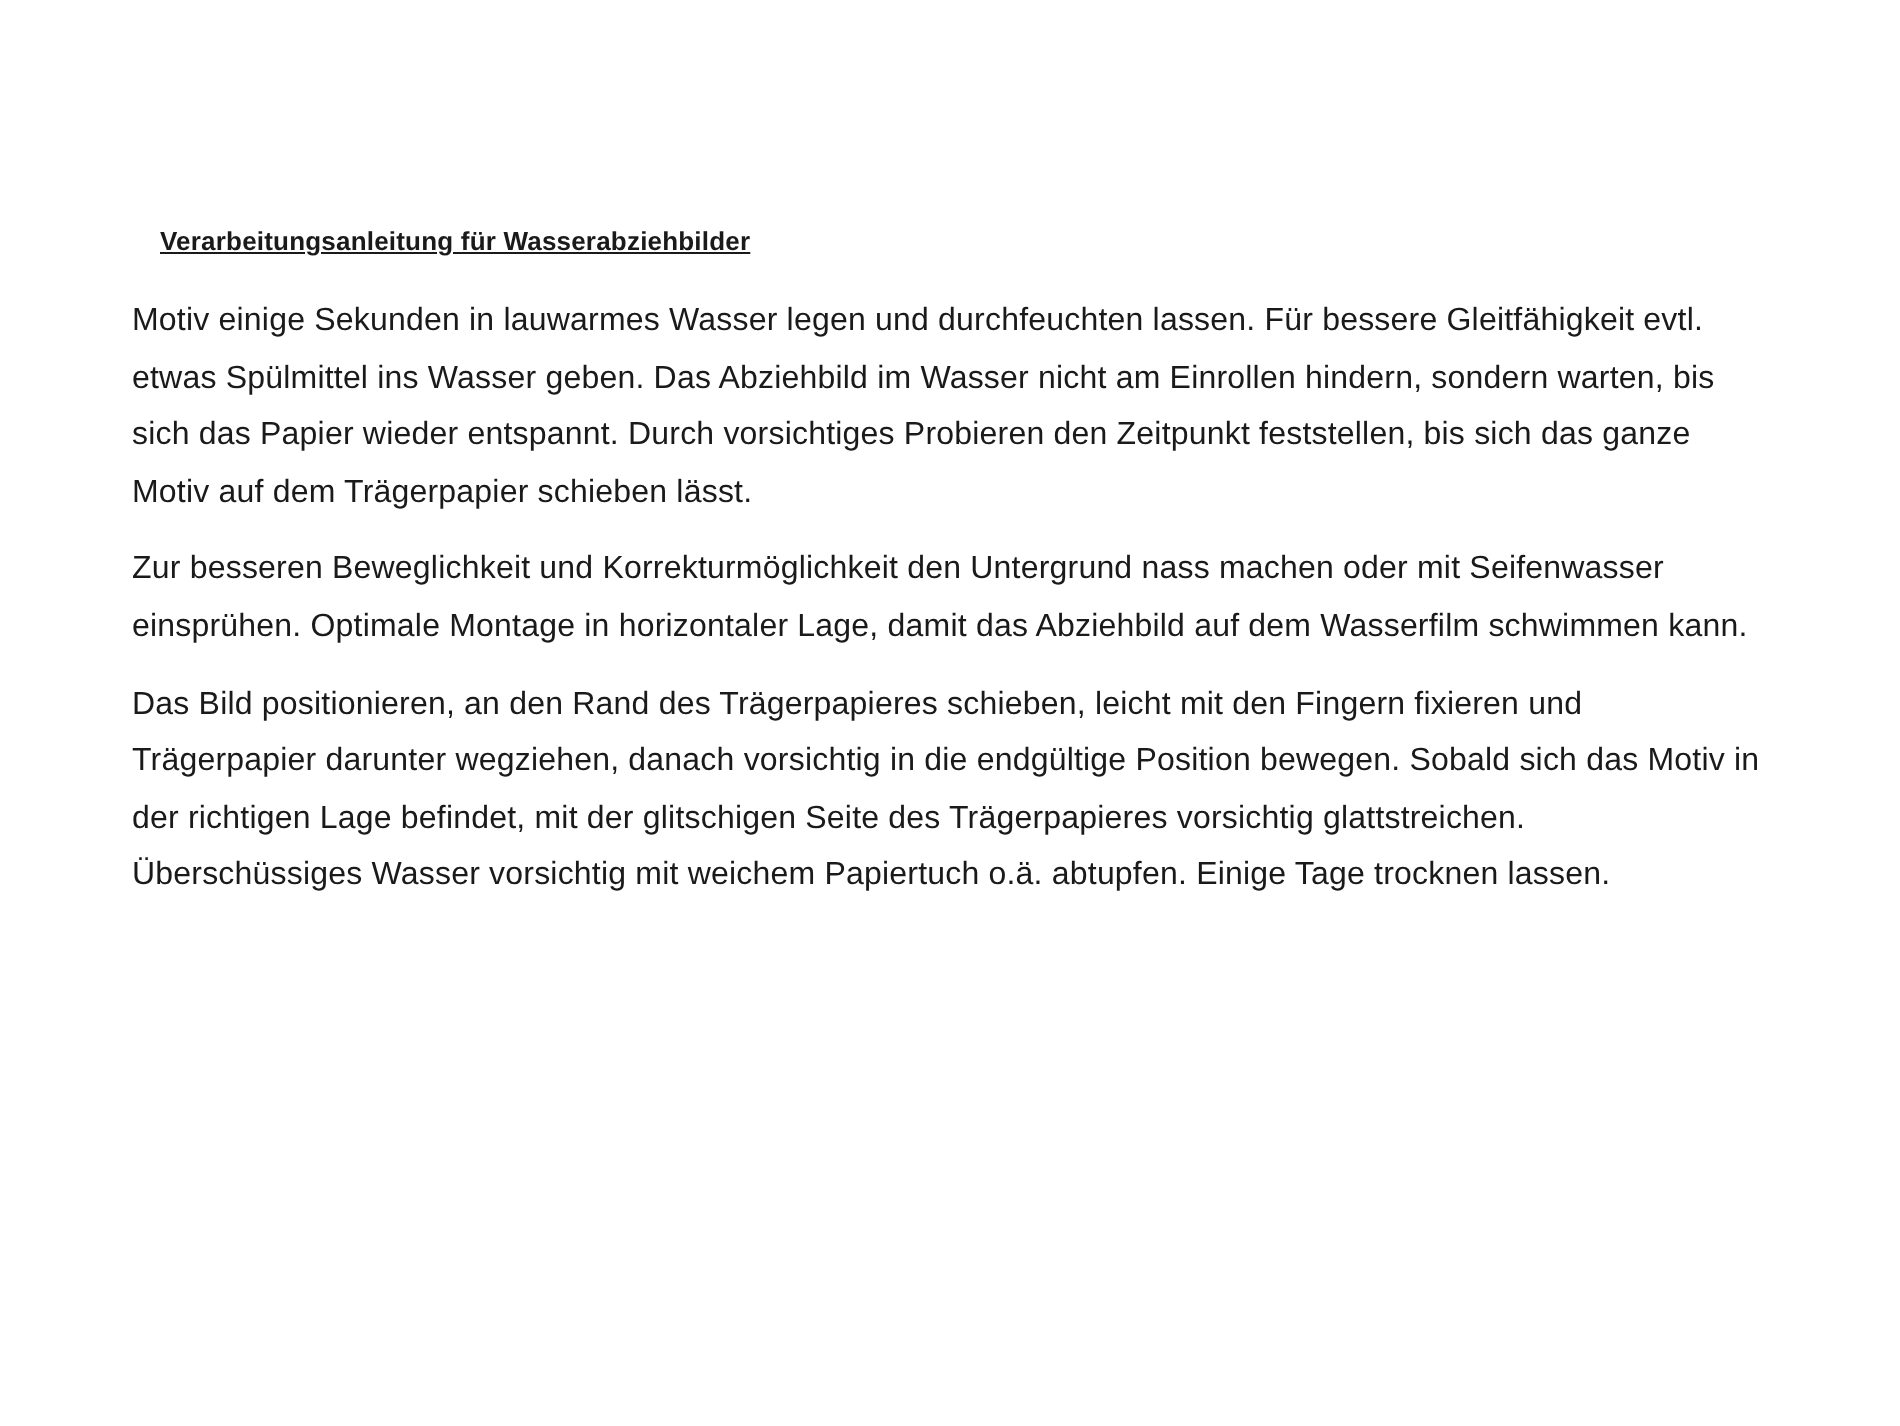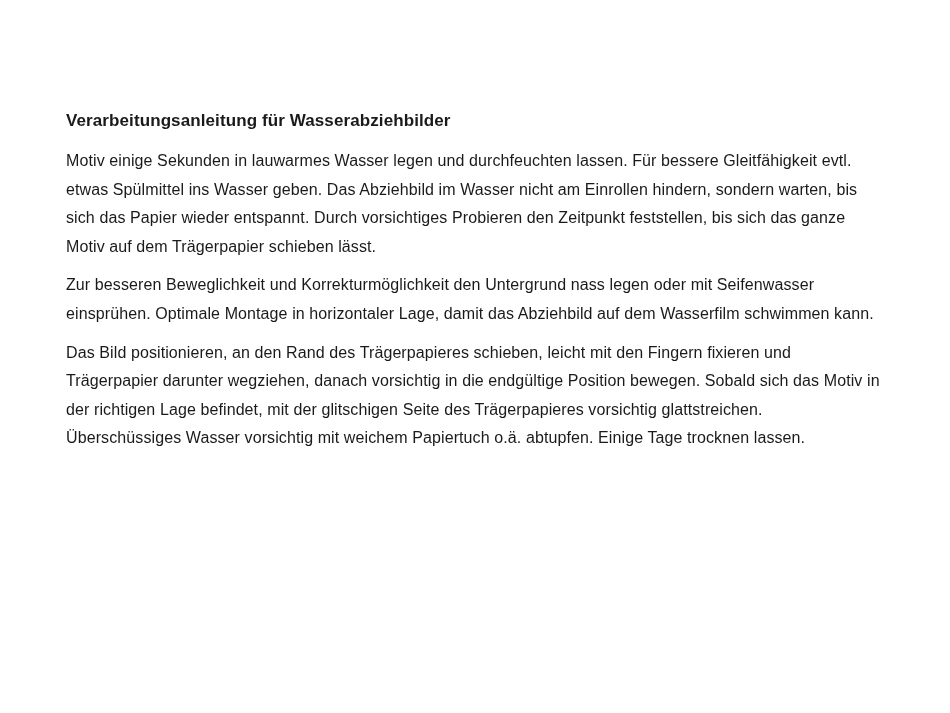--- a/index.html
+++ b/index.html
@@ -16,40 +16,41 @@
     -webkit-font-smoothing: antialiased;
   }
   .page {
     box-sizing: border-box;
     width: 950px;
     height: 713px;
     padding: 109px 64px 0 66px;
     background: #ffffff;
   }
   .doc-title {
-    margin: 0 0 14px 0;
-    font-size: 17px;
+    margin: 0 0 14px 14px;
+    font-size: 13px;
     font-weight: bold;
     line-height: 24px;
     letter-spacing: 0.1px;
+    text-decoration: underline;
   }
   .doc-paragraph {
     margin: 0 5px 10px 0;
     max-width: 820px;
     font-size: 16px;
     line-height: 28.6px;
     letter-spacing: 0.1px;
     text-align: left;
   }
 </style>
 </head>
 <body>
 
 <div class="page">
   <h1 class="doc-title">Verarbeitungsanleitung für Wasserabziehbilder</h1>
 
   <p class="doc-paragraph">Motiv einige Sekunden in lauwarmes Wasser legen und durchfeuchten lassen. Für bessere Gleitfähigkeit evtl. etwas Spülmittel ins Wasser geben. Das Abziehbild im Wasser nicht am Einrollen hindern, sondern warten, bis sich das Papier wieder entspannt. Durch vorsichtiges Probieren den Zeitpunkt feststellen, bis sich das ganze Motiv auf dem Trägerpapier schieben lässt.</p>
 
-  <p class="doc-paragraph">Zur besseren Beweglichkeit und Korrekturmöglichkeit den Untergrund nass legen oder mit Seifenwasser einsprühen. Optimale Montage in horizontaler Lage, damit das Abziehbild auf dem Wasserfilm schwimmen kann.</p>
+  <p class="doc-paragraph">Zur besseren Beweglichkeit und Korrekturmöglichkeit den Untergrund nass machen oder mit Seifenwasser einsprühen. Optimale Montage in horizontaler Lage, damit das Abziehbild auf dem Wasserfilm schwimmen kann.</p>
 
   <p class="doc-paragraph">Das Bild positionieren, an den Rand des Trägerpapieres schieben, leicht mit den Fingern fixieren und Trägerpapier darunter wegziehen, danach vorsichtig in die endgültige Position bewegen. Sobald sich das Motiv in der richtigen Lage befindet, mit der glitschigen Seite des Trägerpapieres vorsichtig glattstreichen. Überschüssiges Wasser vorsichtig mit weichem Papiertuch o.ä. abtupfen. Einige Tage trocknen lassen.</p>
 
 </div>
 
 </body></html>

